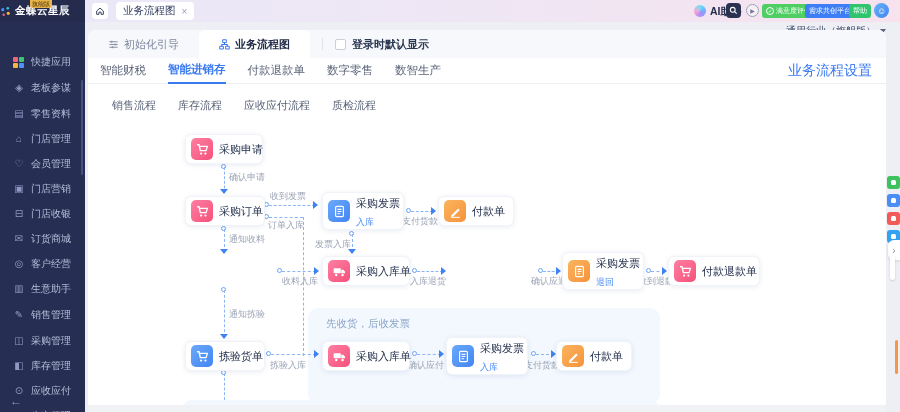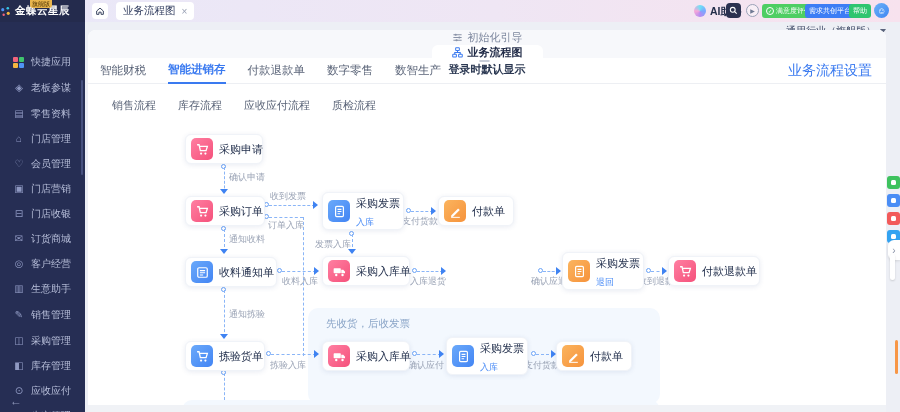--- a/index.html
+++ b/index.html
@@ -46,21 +46,21 @@
   .side-item .gi{width:12px;font-size:10px;color:#8f99c2;text-align:center;line-height:12px;}
   .side-item .gl{font-size:10px;color:#b6bdd8;white-space:nowrap;}
   .apps-grid{display:grid;grid-template-columns:5px 5px;grid-gap:1px;width:12px;}
   .apps-grid i{width:5px;height:5px;border-radius:1px;display:block;}
   .side-scroll{position:absolute;left:81px;top:58px;width:2px;height:95px;background:#46507e;border-radius:1px;}
   .collapse{position:absolute;left:10px;top:394px;color:#8d96b8;font-size:12px;}
 
   
   .main-card{position:absolute;left:88px;top:30px;width:798px;height:382px;background:#fff;border-radius:8px 8px 0 0;}
   .tabrow{position:absolute;left:88px;top:30px;width:798px;height:28px;background:#f7f8fb;
-    border-radius:8px 8px 0 0;display:flex;align-items:center;flex-direction:column;}
+    border-radius:8px 8px 0 0;display:flex;align-items:center;}
   .tab{display:flex;align-items:center;gap:5px;height:28px;padding:0 20px;font-size:11px;color:#7d879e;}
   .tab.active{background:#fff;color:#232d49;font-weight:bold;border-radius:6px 6px 0 0;}
   .tab-div{width:1px;height:12px;background:#dfe3ea;margin:0 12px;}
   .cbx{width:11px;height:11px;border:1px solid #c9ced9;border-radius:2px;background:#fff;margin-right:6px;}
   .cbx-label{font-size:11px;color:#2b3852;font-weight:bold;}
 
   .subtabs{position:absolute;left:88px;top:58px;width:798px;height:26px;border-bottom:1px solid #edeff3;
     display:flex;align-items:center;gap:22px;padding-left:12px;font-size:11.5px;color:#5a6478;}
   .subtab{height:26px;display:flex;align-items:center;}
   .subtab.active{color:#3a7af0;font-weight:bold;border-bottom:2px solid #3a7af0;}
@@ -360,29 +360,20 @@
   <div class="node" style="left:185px;top:196px;width:80px;height:30px">
     <span class="nicon pinkbg">
         <svg width="13" height="13" viewBox="0 0 12 12">
           <path d="M1 1.6h1.8l1.2 5.4h5.3l1.2-3.9H3.4" fill="none" stroke="#fff" stroke-width="1.2"></path>
           <circle cx="4.7" cy="9.8" r="1" fill="#fff"></circle>
           <circle cx="8.7" cy="9.8" r="1" fill="#fff"></circle>
         </svg>
       </span>
     <span class="nlabel">采购订单</span>
   </div>
-  <div class="node" style="left:185px;top:257px;width:92px;height:30px">
-    <span class="nicon bluebg">
-        <svg width="13" height="13" viewBox="0 0 12 12">
-          <rect x="1.6" y="1.6" width="8.8" height="8.8" rx="1.2" fill="none" stroke="#fff" stroke-width="1.1"></rect>
-          <path d="M3.6 4.3h4.8 M3.6 6.3h4.8 M3.6 8.3h3" stroke="#fff" stroke-width="1"></path>
-        </svg>
-      </span>
-    <span class="nlabel">收料通知单</span>
-  </div>
   <div class="node" style="left:185px;top:341px;width:80px;height:30px">
     <span class="nicon bluebg">
         <svg width="13" height="13" viewBox="0 0 12 12">
           <path d="M1 1.6h1.8l1.2 5.4h5.3l1.2-3.9H3.4" fill="none" stroke="#fff" stroke-width="1.2"></path>
           <circle cx="4.7" cy="9.8" r="1" fill="#fff"></circle>
           <circle cx="8.7" cy="9.8" r="1" fill="#fff"></circle>
         </svg>
       </span>
     <span class="nlabel">拣验货单</span>
   </div>

